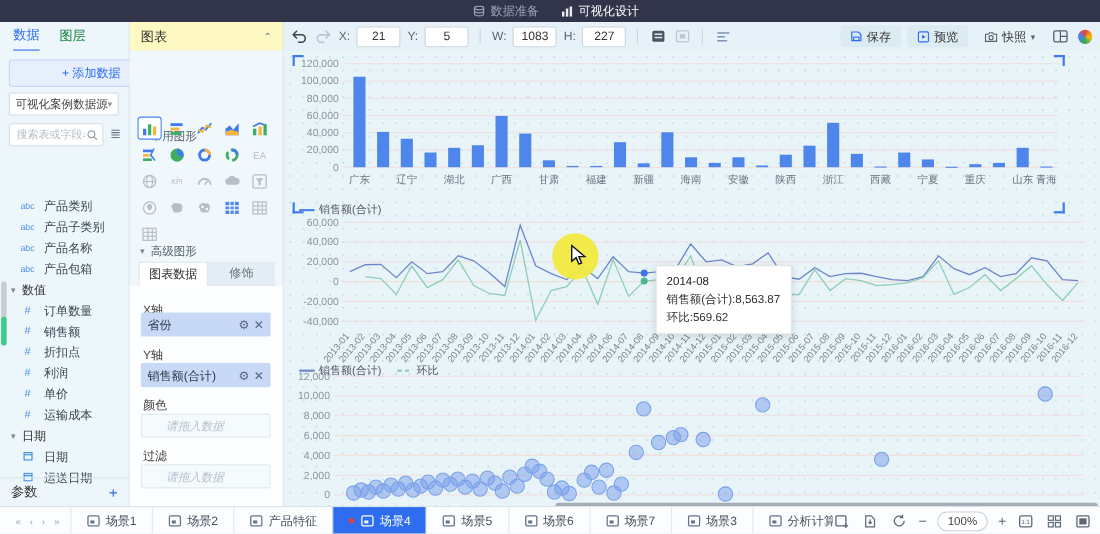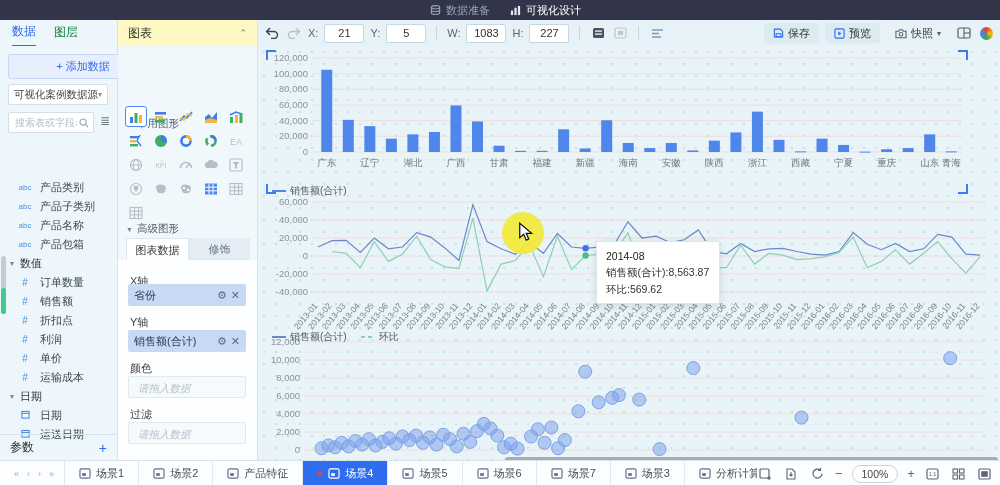--- a/index.html
+++ b/index.html
@@ -61,21 +61,21 @@
   .subTab{flex:1;text-align:center;line-height:22px;font-size:11px;cursor:pointer;}
   .subTab.on{background:#fff;color:#333;border:1px solid #dde7ee;border-bottom:none;}
   .subTab.off{background:#e4edf4;color:#6b7685;border-bottom:1px solid #dde7ee;}
   #formArea{position:absolute;left:0;top:214px;width:139px;height:200px;background:#fdfeff;}
   .fLbl{position:absolute;left:12px;font-size:11px;color:#444;}
   .pill{position:absolute;left:10px;width:118px;height:22px;background:#c8d9f7;border-radius:2px;display:flex;align-items:center;
         font-size:11px;color:#2f3b4c;padding:0 6px;box-sizing:border-box;gap:4px;}
   .pill .pv{flex:1;overflow:hidden;white-space:nowrap;}
   .pill .gear,.pill .x{color:#5a6b87;cursor:pointer;font-size:11px;}
   .dropBox{position:absolute;left:10px;width:118px;height:22px;background:#f5fafd;border:1px solid #e0e9f0;border-radius:2px;
-        font-size:10.5px;color:#b8c1cc;font-style:italic;line-height:22px;padding:0 9px;box-sizing:border-box;}
+        font-size:10.5px;color:#b8c1cc;font-style:italic;line-height:22px;padding:0 22px;box-sizing:border-box;}
   
   #canvas{left:258px;top:46px;width:742px;height:414px;background:#e8f4f8;overflow:hidden;
     background-image:radial-gradient(rgba(130,170,200,.28) 0.8px, transparent 0.9px);background-size:12px 12px;}
   .corner{position:absolute;width:10px;height:10px;}
   .corner span{position:absolute;background:#3f7bed;}
   svg text{font-family:"Liberation Sans","DejaVu Sans",sans-serif;}
   #tooltip{position:absolute;left:338px;top:195px;width:104px;background:#fff;border:1px solid #e4e4e4;border-radius:2px;
     box-shadow:0 2px 8px rgba(0,0,0,.12);padding:6px 9px;font-size:10.5px;color:#333;line-height:1.55;z-index:6;}
   #tooltip .tt0{color:#222;}
   #hlCircle{position:absolute;left:244px;top:166px;width:42px;height:42px;border-radius:50%;background:#f2e93f;opacity:.95;z-index:5;}

